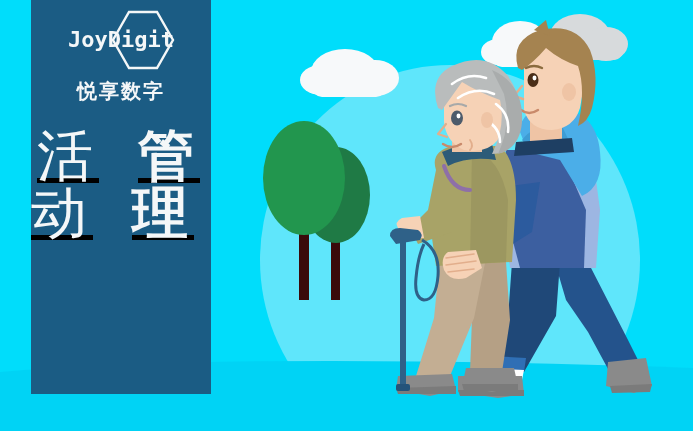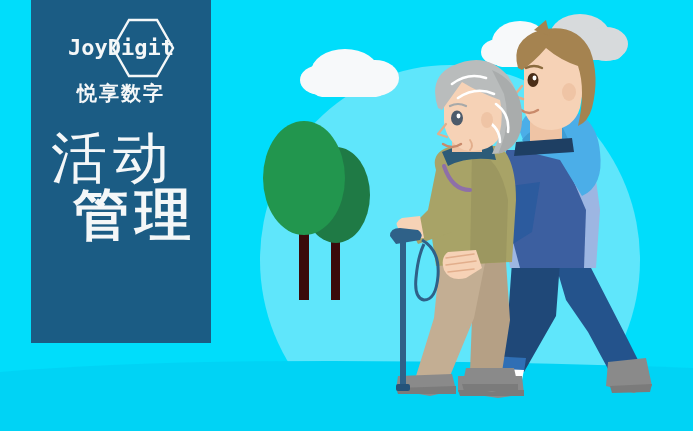--- a/index.html
+++ b/index.html
@@ -9,45 +9,46 @@
     font-family:"Liberation Sans", sans-serif;
     overflow:hidden;
   }
   #stage{position:relative;width:693px;height:431px;overflow:hidden;background:#00DDFB;}
 
   
   #illustration{position:absolute;left:0;top:0;width:693px;height:431px;}
 
   
   #panel{
-    position:absolute;left:31px;top:0;width:180px;height:343px;
+    position:absolute;left:31px;top:0;width:180px;height:394px;
     background:#1B5C84;
     display:flex;flex-direction:column;align-items:center;
-    box-sizing:border-box;padding-top:20px;
+    box-sizing:border-box;padding-top:12px;
   }
   .logo-wrap{position:relative;width:150px;height:56px;display:flex;align-items:center;justify-content:center;}
   .logo-hex{position:absolute;left:50%;top:-2px;transform:translateX(-10px);}
   .logo-word{
     position:relative;z-index:2;
     font-family:"DejaVu Sans Mono", monospace;
     font-weight:bold;font-size:22px;letter-spacing:0px;
     color:#F4F7F8;
     white-space:nowrap;
     line-height:1;
   }
   .brand-cn{
-    margin-top:4px;
+    margin-top:10px;
     font-family:"DejaVu Sans","Liberation Sans",sans-serif;
     font-weight:bold;font-size:20px;letter-spacing:2px;
     color:#F4F7F8;
   }
   .title-cn{
     margin-top:22px;
-    display:flex;flex-direction:column;
+    display:flex;flex-direction:row;align-items:center;
     line-height:1.02;
+    text-decoration:underline;
   }
   .title-line{
     font-family:"DejaVu Sans","Liberation Sans",sans-serif;
     font-size:56px;color:#F4F7F8;letter-spacing:6px;
     text-indent:6px;
   }
   .title-line.thin{font-weight:400;}
   .title-line.bold{font-weight:bold;margin-left:22px;}
 </style>
 </head>

